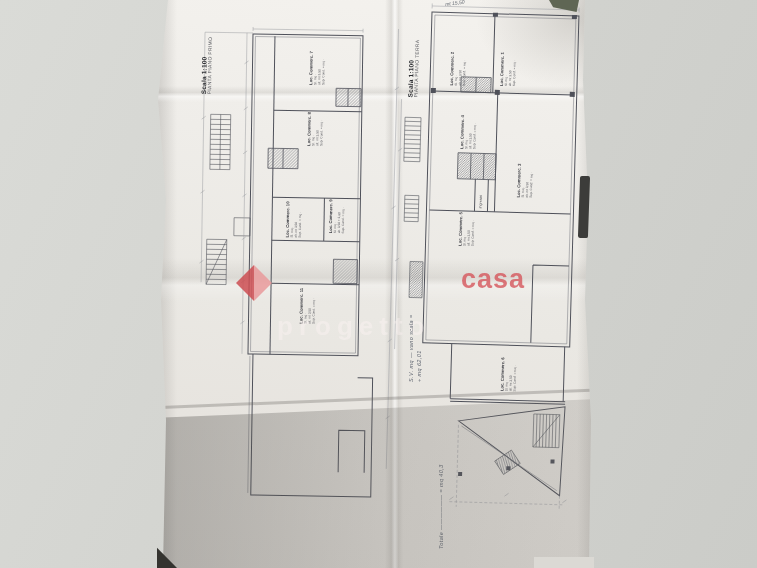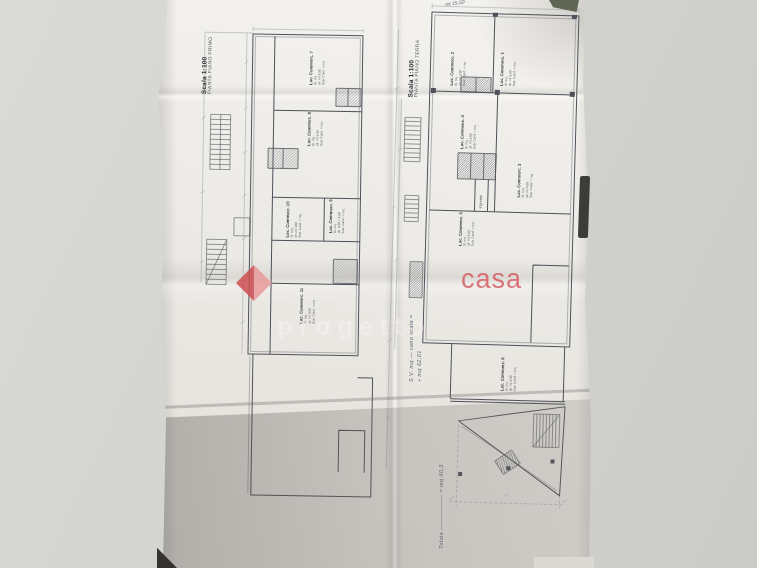--- a/index.html
+++ b/index.html
@@ -37,21 +37,21 @@
   .titleblock .scale{font-size:6.5px;font-weight:bold;letter-spacing:.2px;}
   .titleblock .ptitle{font-size:5px;color:#5a5b60;letter-spacing:.3px;}
   .room-label{position:absolute;width:34px;height:26px;transform:rotate(-90deg);color:#3d3e44;}
   .rl-name{font-size:4.2px;font-weight:bold;white-space:nowrap;}
   .rl-details{font-size:3.2px;line-height:1.3;white-space:pre-line;color:#53545a;}
   .mini-label{position:absolute;transform:rotate(-90deg);font-size:3.6px;color:#44454b;white-space:nowrap;}
   
   .wm-prefix{position:absolute;left:122px;top:266px;width:184px;height:32px;
     font-size:26px;font-weight:bold;letter-spacing:6px;color:rgba(252,244,242,.42);margin-top:45px;}
   .wm-brand{position:absolute;left:306px;top:264px;width:80px;height:32px;
-    font-size:27px;font-weight:normal;letter-spacing:1px;color:rgba(213,82,88,.78);}
+    font-size:27px;font-weight:bold;letter-spacing:1px;color:rgba(213,82,88,.78);}
   
   .hand{position:absolute;font-style:italic;color:#5f6570;letter-spacing:.4px;}
   .side-note{left:220px;top:324px;width:90px;height:26px;transform:rotate(-90deg);font-size:5.5px;line-height:1.5;}
   .total-note{left:214px;top:468px;width:150px;height:12px;transform:rotate(-90deg);font-size:5.5px;}
   .mt-note{position:absolute;left:52px;top:-2px;width:34px;height:9px;transform:rotate(-9deg);
     font-size:5px;font-style:italic;color:#60666f;}
   
   .sliver-tr{left:549px;top:0;width:30px;height:12px;background:#5f6654;
     clip-path:polygon(0 0,100% 0,92% 100%,14% 60%);}
   .sliver-r{left:579px;top:176px;width:10px;height:62px;background:#3c3c3a;

